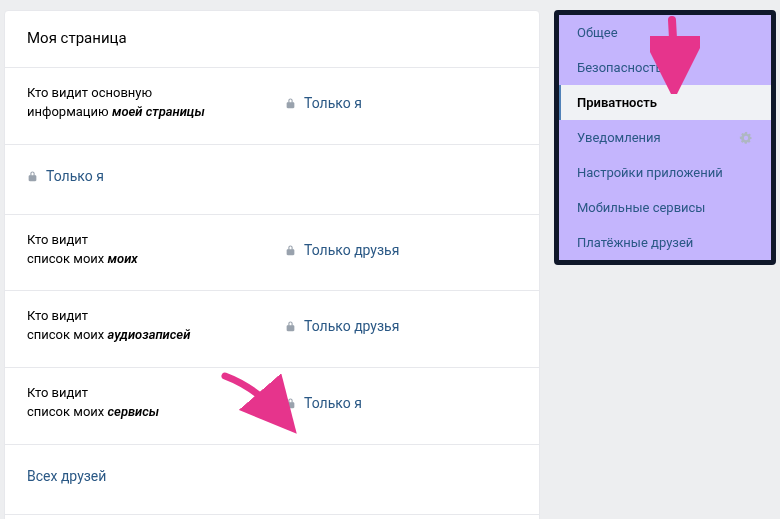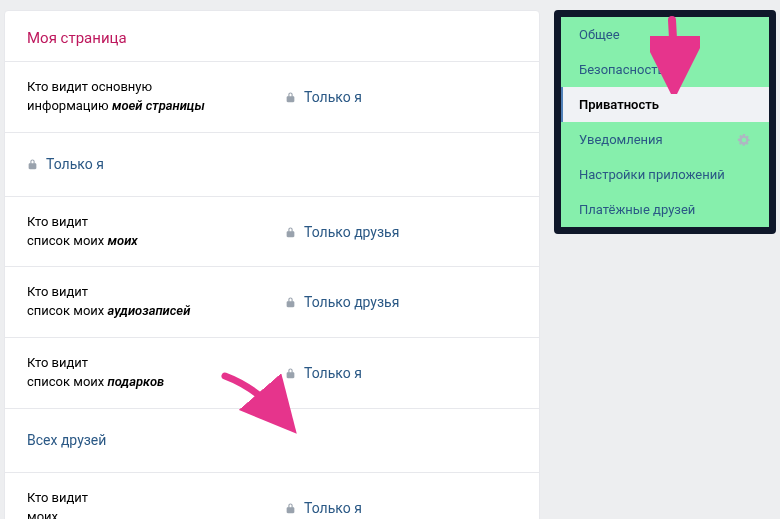--- a/index.html
+++ b/index.html
@@ -25,37 +25,38 @@
   .panel-main {
     background: #fff;
     border: 1px solid #e7e8ec;
     border-radius: 4px;
     flex: 1;
     min-width: 0;
     padding-bottom: 8px;
   }
   .panel-side {
     width: 222px;
-    background: #86efac;
-    border: 7px solid #0f172a;
+    background: #c4b5fd;
+    border: 5px solid #0f172a;
     border-radius: 4px;
     align-self: flex-start;
   }
   .section-title {
     font-size: 15px;
     font-weight: 400;
-    color: #be185d;
+    color: #000000;
     padding: 18px 22px 14px 22px;
   }
   .setting-row {
     display: flex;
     align-items: center;
     border-top: 1px solid #e7e8ec;
     padding: 16px 22px 16px 22px;
     min-height: 64px;
+    margin-top: 6px;
   }
   .setting-label {
     flex: 0 0 258px;
     color: #000;
     font-size: 13px;
     line-height: 1.45;
   }
   .setting-label b { font-weight: 600; font-style: italic; }
   .setting-value {
     display: flex;
@@ -148,21 +149,21 @@
           <div class="setting-value">
             <span class="lock-icon">
               <svg viewBox="0 0 12 14">
                 <path fill="currentColor" d="M3.5 6V4.2C3.5 2.8 4.6 1.7 6 1.7s2.5 1.1 2.5 2.5V6h.6c.8 0 1.4.6 1.4 1.4v4.2c0 .8-.6 1.4-1.4 1.4H2.9c-.8 0-1.4-.6-1.4-1.4V7.4C1.5 6.6 2.1 6 2.9 6h.6zm1.3 0h2.4V4.2c0-.7-.5-1.2-1.2-1.2s-1.2.5-1.2 1.2V6z"></path>
               </svg>
             </span>
             <span>Только друзья</span>
           </div>
         </div>
         <div class="setting-row">
-          <div class="setting-label">Кто видит<br>список моих <b>подарков</b></div>
+          <div class="setting-label">Кто видит<br>список моих <b>сервисы</b></div>
           <div class="setting-value">
             <span class="lock-icon">
               <svg viewBox="0 0 12 14">
                 <path fill="currentColor" d="M3.5 6V4.2C3.5 2.8 4.6 1.7 6 1.7s2.5 1.1 2.5 2.5V6h.6c.8 0 1.4.6 1.4 1.4v4.2c0 .8-.6 1.4-1.4 1.4H2.9c-.8 0-1.4-.6-1.4-1.4V7.4C1.5 6.6 2.1 6 2.9 6h.6zm1.3 0h2.4V4.2c0-.7-.5-1.2-1.2-1.2s-1.2.5-1.2 1.2V6z"></path>
               </svg>
             </span>
             <span>Только я</span>
           </div>
         </div>
         <div class="setting-row">
@@ -198,20 +199,23 @@
         <div class="side-item">
           <span>Уведомления</span>
           <span class="gear-icon">
             <svg viewBox="0 0 16 16">
               <path fill="currentColor" d="M8 10.5A2.5 2.5 0 1 1 8 5.5a2.5 2.5 0 0 1 0 5zm6.3-3.4-1.3-.3a5 5 0 0 0-.4-1l.7-1.1a.5.5 0 0 0-.1-.6l-1-1a.5.5 0 0 0-.6-.1l-1.1.7a5 5 0 0 0-1-.4l-.3-1.3A.5.5 0 0 0 8.7 1H7.3a.5.5 0 0 0-.5.4l-.3 1.3a5 5 0 0 0-1 .4l-1.1-.7a.5.5 0 0 0-.6.1l-1 1a.5.5 0 0 0-.1.6l.7 1.1a5 5 0 0 0-.4 1l-1.3.3A.5.5 0 0 0 1 7.3v1.4c0 .2.2.4.4.5l1.3.3c.1.4.2.7.4 1l-.7 1.1a.5.5 0 0 0 .1.6l1 1c.2.2.4.2.6.1l1.1-.7c.3.2.6.3 1 .4l.3 1.3c.1.2.3.4.5.4h1.4c.2 0 .4-.2.5-.4l.3-1.3c.4-.1.7-.2 1-.4l1.1.7c.2.1.4.1.6-.1l1-1a.5.5 0 0 0 .1-.6l-.7-1.1c.2-.3.3-.6.4-1l1.3-.3c.2-.1.4-.3.4-.5V7.3a.5.5 0 0 0-.4-.2z"></path>
             </svg>
           </span>
         </div>
         <div class="side-item">
           <span>Настройки приложений</span>
+        </div>
+        <div class="side-item">
+          <span>Мобильные сервисы</span>
         </div>
         <div class="side-item">
           <span>Платёжные друзей</span>
         </div>
       </div>
   </div>
 </div>
 
 <div class="arrow" style="left:217px; top:370px;">
   <svg width="90" height="70" viewBox="0 0 90 70">

